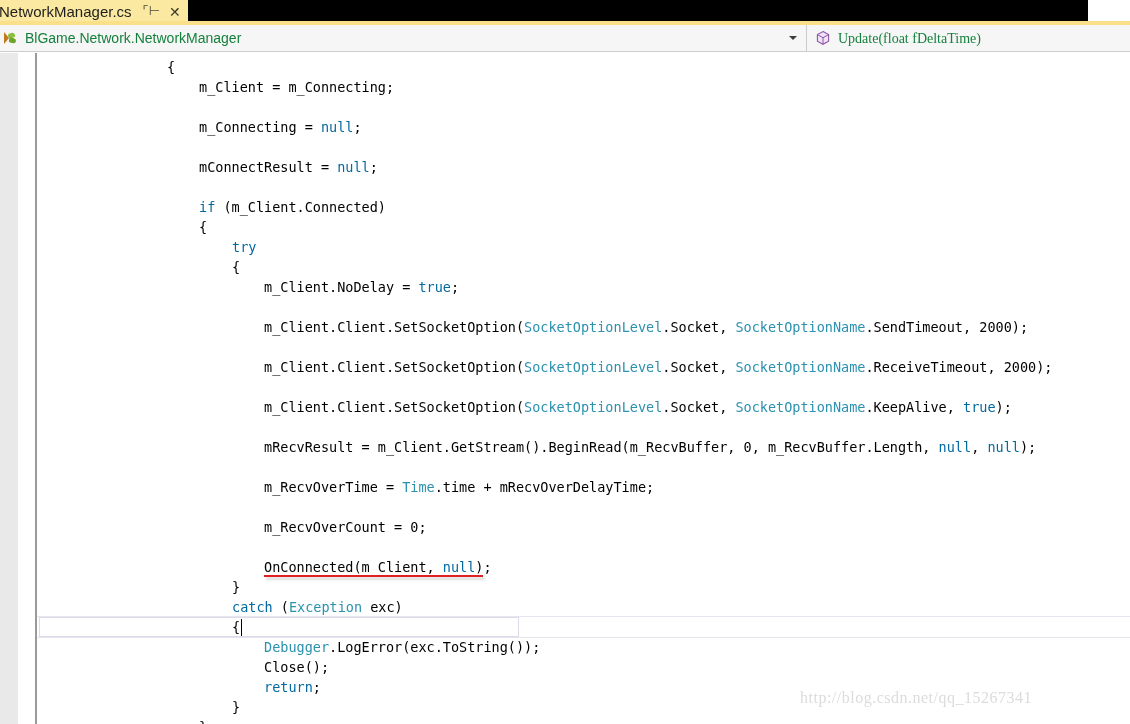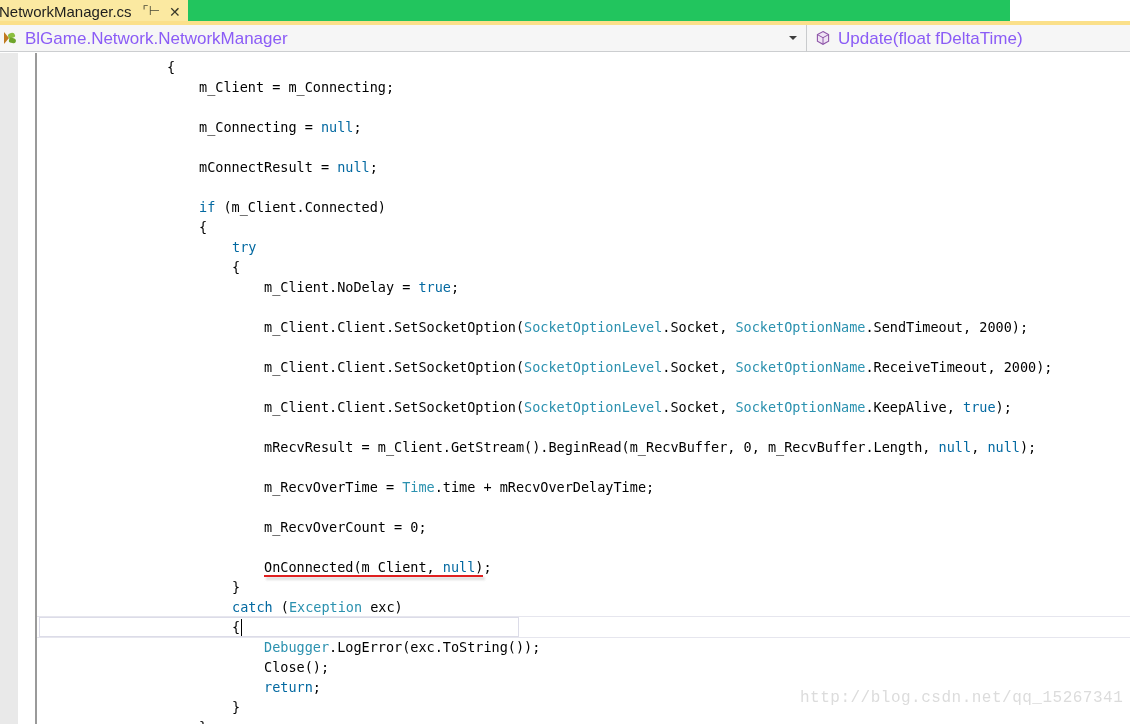--- a/index.html
+++ b/index.html
@@ -17,22 +17,22 @@
     position: relative;
     width: 1130px;
     height: 724px;
     background: #ffffff;
   }
 
   
   .tabstrip {
     position: absolute;
     left: 0; top: 0;
-    width: 1010px; height: 23px;
-    background: #22c55e;
+    width: 1088px; height: 23px;
+    background: #000000;
     display: flex;
     align-items: stretch;
   }
   .tab-active {
     background: #fbe9a1;
     display: flex;
     align-items: center;
     padding: 0 7px 0 0;
     margin-left: -3px;
     height: 23px;
@@ -89,20 +89,21 @@
     box-sizing: border-box;
   }
   .nav-right {
     position: relative;
     flex: 1;
     height: 27px;
     display: flex;
     align-items: center;
     padding-left: 8px;
     box-sizing: border-box;
+    font-family: Liberation Serif, serif;
   }
   .ns-icon {
     width: 16px; height: 16px;
     margin-left: 4px;
     margin-right: 5px;
     position: relative;
     flex: none;
   }
   .ns-icon .brace {
     position: absolute;
@@ -122,22 +123,22 @@
   }
   .ns-icon .leaf2 {
     position: absolute;
     left: 5px; top: 8px;
     width: 7px; height: 5px;
     background: #6fa52c;
     border-radius: 2px 4px 3px 2px;
     transform: rotate(12deg);
   }
   .nav-text {
-    font-size: 17px;
-    color: #8b5cf6;
+    font-size: 14px;
+    color: #15803d;
     line-height: 27px;
     white-space: nowrap;
   }
   .nav-caret {
     position: absolute;
     right: 9px;
     top: 11px;
     width: 0; height: 0;
     border-left: 4px solid transparent;
     border-right: 4px solid transparent;
@@ -239,21 +240,21 @@
   .red-underline-shadow {
     position: absolute;
     height: 3px;
     background: rgba(160,160,160,0.35);
     filter: blur(1px);
   }
 
   
   .watermark {
     position: absolute;
-    font-family: Liberation Mono, monospace;
+    font-family: Liberation Serif, serif;
     font-size: 16px;
     color: #dcdcdc;
     white-space: nowrap;
     letter-spacing: 0.5px;
   }
 </style>
 </head>
 <body>
 
 <div id="app">

